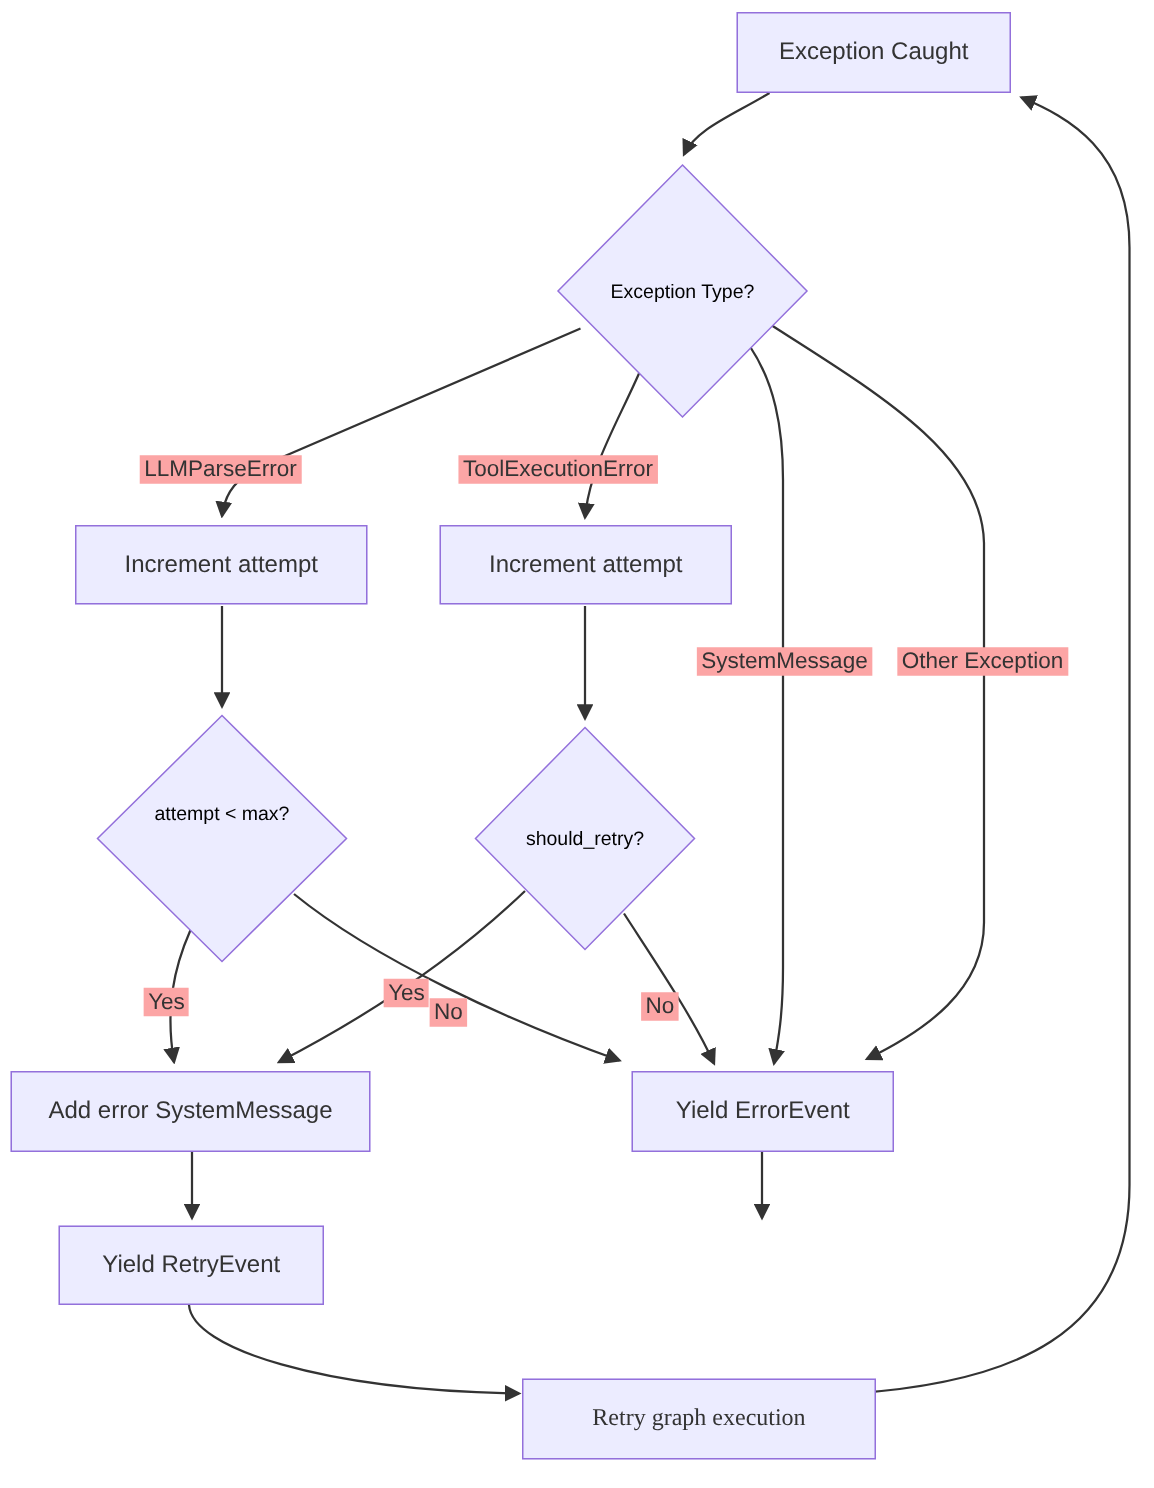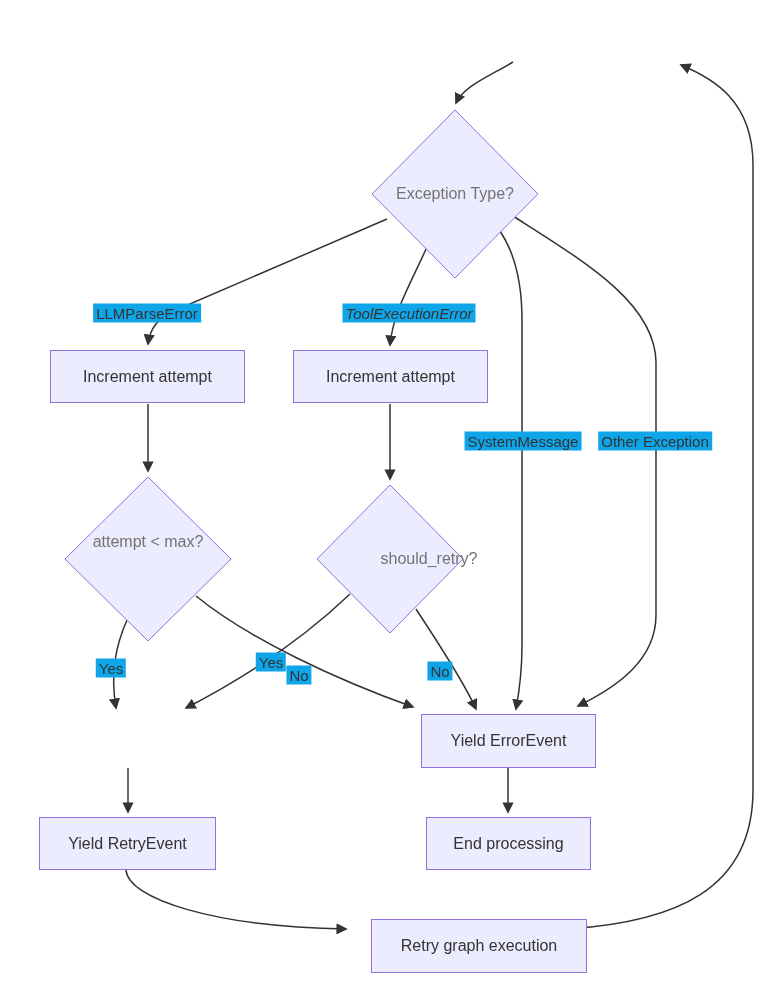--- a/index.html
+++ b/index.html
@@ -36,29 +36,29 @@
     font-size: 16px;
     display: flex;
     align-items: center;
     justify-content: center;
     text-align: center;
     line-height: 1.2;
   }
   .diamond-label {
     position: absolute;
     transform: translate(-50%, -50%);
-    color: #737373;
-    font-size: 16px;
+    color: #000000;
+    font-size: 13px;
     white-space: nowrap;
     text-align: center;
   }
   .edge-label {
     position: absolute;
     transform: translate(-50%, -50%);
-    background: #0ea5e9;
+    background: #fca5a5;
     color: #333333;
     font-size: 15px;
     padding: 1px 3px;
     white-space: nowrap;
   }
 </style>
 </head>
 <body>
 
 <div class="canvas">
@@ -84,43 +84,44 @@
     <path class="edge" d="M 128 768 L 128 812" marker-end="url(#arrow)"></path>
     <path class="edge" d="M 508 768 L 508 812" marker-end="url(#arrow)"></path>
     <path class="edge" d="M 126 870 C 128 899, 215 927, 346 929" marker-end="url(#arrow)"></path>
     <path class="edge" d="M 568 929 C 675 922, 753 890, 753 790 L 753 165 C 753 100, 712 78, 681 65" marker-end="url(#arrow)"></path>
 
     <polygon class="diamond" points="455,110 538,194 455,278 372,194"></polygon>
     <polygon class="diamond" points="148,477 231,559 148,641 65,559"></polygon>
     <polygon class="diamond" points="390,485 463,559 390,633 317,559"></polygon>
   </svg>
 
+  <div class="node" style="left:491px; top:8px; width:183px; height:54px;">Exception Caught</div>
 
   <div class="node" style="left:50px; top:350px; width:195px; height:53px;">Increment attempt</div>
 
   <div class="node" style="left:293px; top:350px; width:195px; height:53px;">Increment attempt</div>
 
+  <div class="node" style="left:7px; top:714px; width:240px; height:54px;">Add error SystemMessage</div>
 
   <div class="node" style="left:39px; top:817px; width:177px; height:53px;">Yield RetryEvent</div>
 
   <div class="node" style="left:421px; top:714px; width:175px; height:54px;">Yield ErrorEvent</div>
 
-  <div class="node" style="left:426px; top:817px; width:165px; height:53px;">End processing</div>
 
-  <div class="node" style="left:371px; top:919px; width:216px; height:54px;">Retry graph execution</div>
+  <div class="node" style="left:348px; top:919px; width:236px; height:54px;font-family:Liberation Serif, serif;">Retry graph execution</div>
 
   <div class="diamond-label" style="left:455px; top:194px;">Exception Type?</div>
 
   <div class="diamond-label" style="left:148px; top:542px;">attempt &lt; max?</div>
 
-  <div class="diamond-label" style="left:390px; top:559px;margin-left:39px;">should_retry?</div>
+  <div class="diamond-label" style="left:390px; top:559px;">should_retry?</div>
 
   <div class="edge-label" style="left:147px; top:313px;">LLMParseError</div>
 
-  <div class="edge-label" style="left:409px; top:313px;font-style:italic;">ToolExecutionError</div>
+  <div class="edge-label" style="left:372px; top:313px;">ToolExecutionError</div>
 
   <div class="edge-label" style="left:523px; top:441px;">SystemMessage</div>
 
   <div class="edge-label" style="left:655px; top:441px;">Other Exception</div>
 
   <div class="edge-label" style="left:111px; top:668px;">Yes</div>
 
   <div class="edge-label" style="left:271px; top:662px;">Yes</div>
 
   <div class="edge-label" style="left:299px; top:675px;">No</div>

